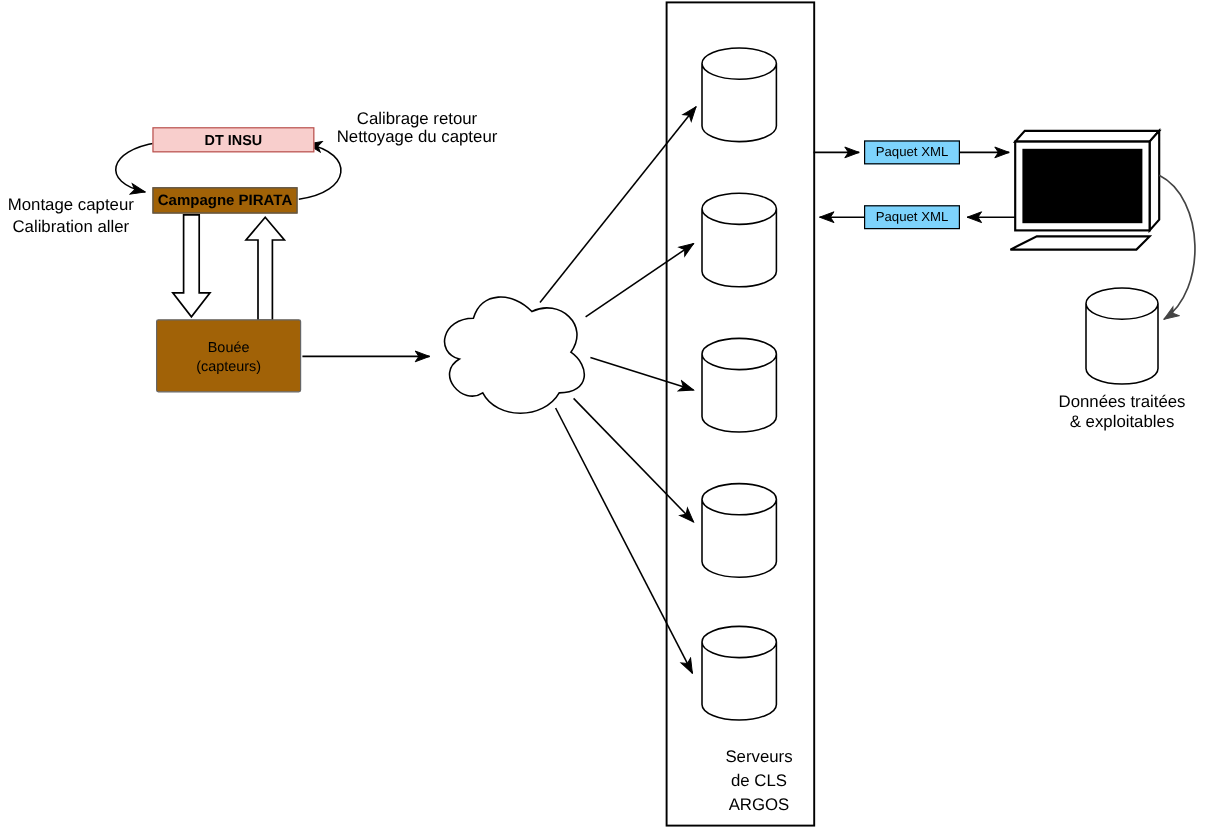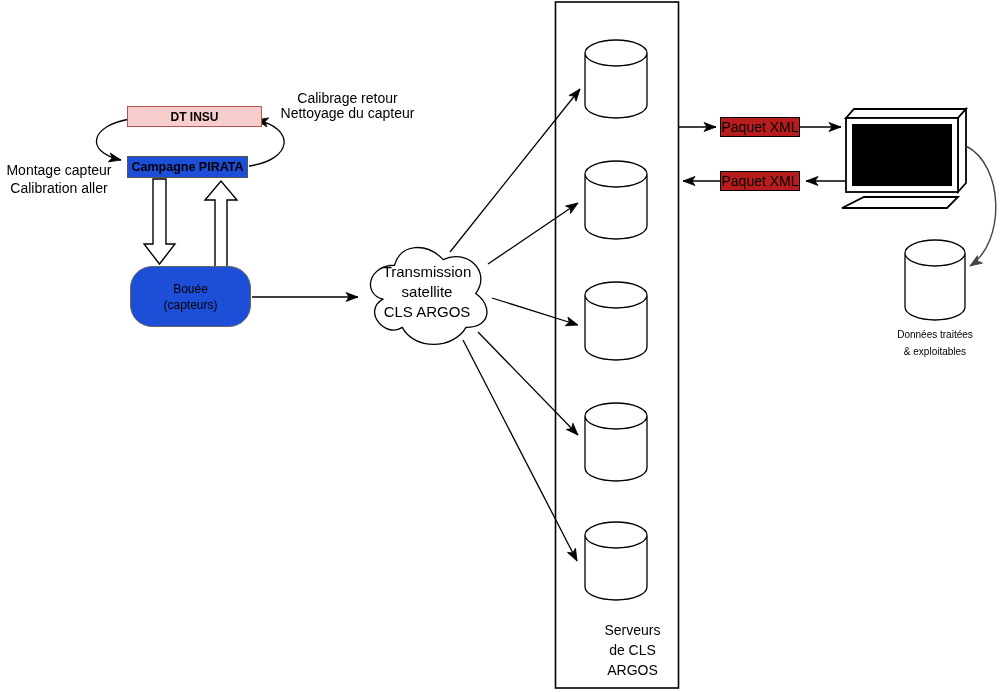--- a/index.html
+++ b/index.html
@@ -4,37 +4,37 @@
 <style>
   html,body{margin:0;padding:0;background:#ffffff;}
   .canvas{
     position:relative;width:1007px;height:692px;background:#ffffff;
     font-family:"Liberation Sans", sans-serif;color:#000;overflow:hidden;
   }
   .canvas svg.wires{position:absolute;left:0;top:0;width:1007px;height:692px;}
   .label{position:absolute;text-align:center;white-space:pre-line;}
   .node{
     position:absolute;box-sizing:border-box;display:flex;align-items:center;
-    justify-content:center;text-align:center;background:#1d4ed8;white-space:pre-line;
+    justify-content:center;text-align:center;background:#a16207;white-space:pre-line;
   }
   .dtinsu{left:127px;top:106px;width:135px;height:21px;
     background:#f8cecc;border:1.5px solid #b85450;font-weight:bold;font-size:12px;}
   .campagne{left:127px;top:156px;width:121px;height:22px;
     border:1.5px solid #555555;font-weight:bold;font-size:12.5px;}
   .bouee{left:130px;top:266px;width:121px;height:61px;
-    border:1.5px solid #666666;border-radius:22px;font-size:12px;line-height:16px;}
+    border:1.5px solid #666666;border-radius:2px;font-size:12px;line-height:16px;}
   .cloudlabel{left:362px;top:262px;width:130px;font-size:15px;line-height:20px;}
-  .paquet{width:80px;height:20px;border:1.3px solid #000;font-size:14px;position:absolute;
-    box-sizing:border-box;display:flex;align-items:center;justify-content:center;background:#b91c1c;}
+  .paquet{width:80px;height:20px;border:1.3px solid #000;font-size:11px;position:absolute;
+    box-sizing:border-box;display:flex;align-items:center;justify-content:center;background:#7dd3fc;}
   .paquet-top{left:720px;top:117px;}
   .paquet-bottom{left:720px;top:171px;}
   .montage{left:0px;top:161px;width:118px;font-size:14px;line-height:18px;}
   .calibrage{left:265px;top:91px;width:165px;font-size:14px;line-height:15px;}
   .serveurslbl{left:572px;top:620px;width:121px;font-size:14px;line-height:20px;}
-  .donneeslbl{left:870px;top:326px;width:130px;font-size:10px;line-height:17px;}
+  .donneeslbl{left:870px;top:326px;width:130px;font-size:14px;line-height:17px;}
 </style>
 </head>
 <body>
 
 <div class="canvas">
 
   <svg class="wires" viewBox="0 0 1007 692">
     <defs>
       <marker id="ah" markerUnits="userSpaceOnUse" markerWidth="14" markerHeight="11" viewBox="0 0 14 11" refX="13" refY="5.5" orient="auto">
         <path d="M1,1 L13,5.5 L1,10 L4,5.5 Z" fill="#000" stroke="#000" stroke-width="0.8"></path>
@@ -100,23 +100,20 @@
       </g>
   </svg>
 
   <div class="node dtinsu">DT INSU</div>
 
   <div class="node campagne">Campagne PIRATA</div>
 
   <div class="node bouee">Bouée
 (capteurs)</div>
 
-  <div class="label cloudlabel">Transmission
-satellite
-CLS ARGOS</div>
 
   <div class="paquet paquet-top">Paquet XML</div>
 
   <div class="paquet paquet-bottom">Paquet XML</div>
 
   <div class="label serveurslbl">Serveurs
 de CLS
 ARGOS</div>
 
   <div class="label donneeslbl">Données traitées

